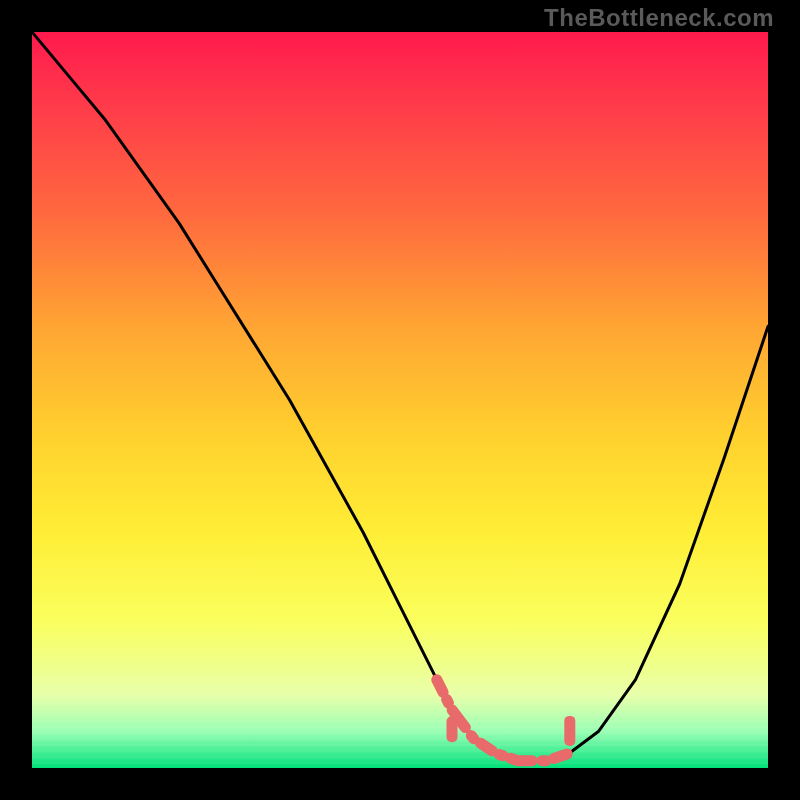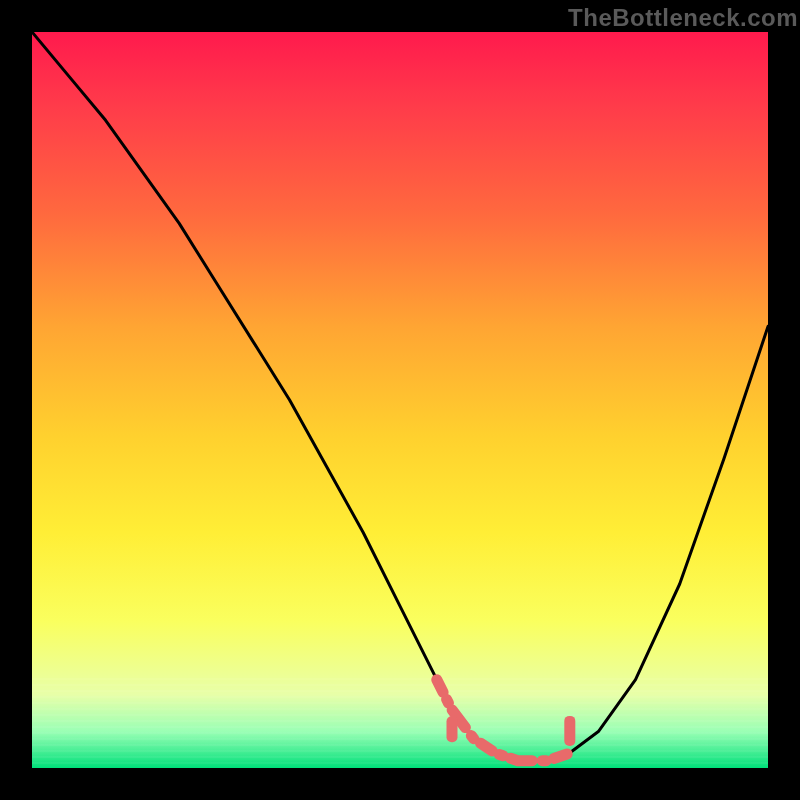--- a/index.html
+++ b/index.html
@@ -13,21 +13,21 @@
   }
   .root {
     position: relative;
     width: 800px;
     height: 800px;
     background: #000;
   }
   .watermark {
     position: absolute;
     top: 4px;
-    right: 2px;
+    right: 26px;
     color: #5a5a5a;
     font-size: 24px;
     font-weight: 600;
     letter-spacing: 0.5px;
     z-index: 10;
     user-select: none;
   }
   .plot-bg {
     position: absolute;
     left: 32px;

